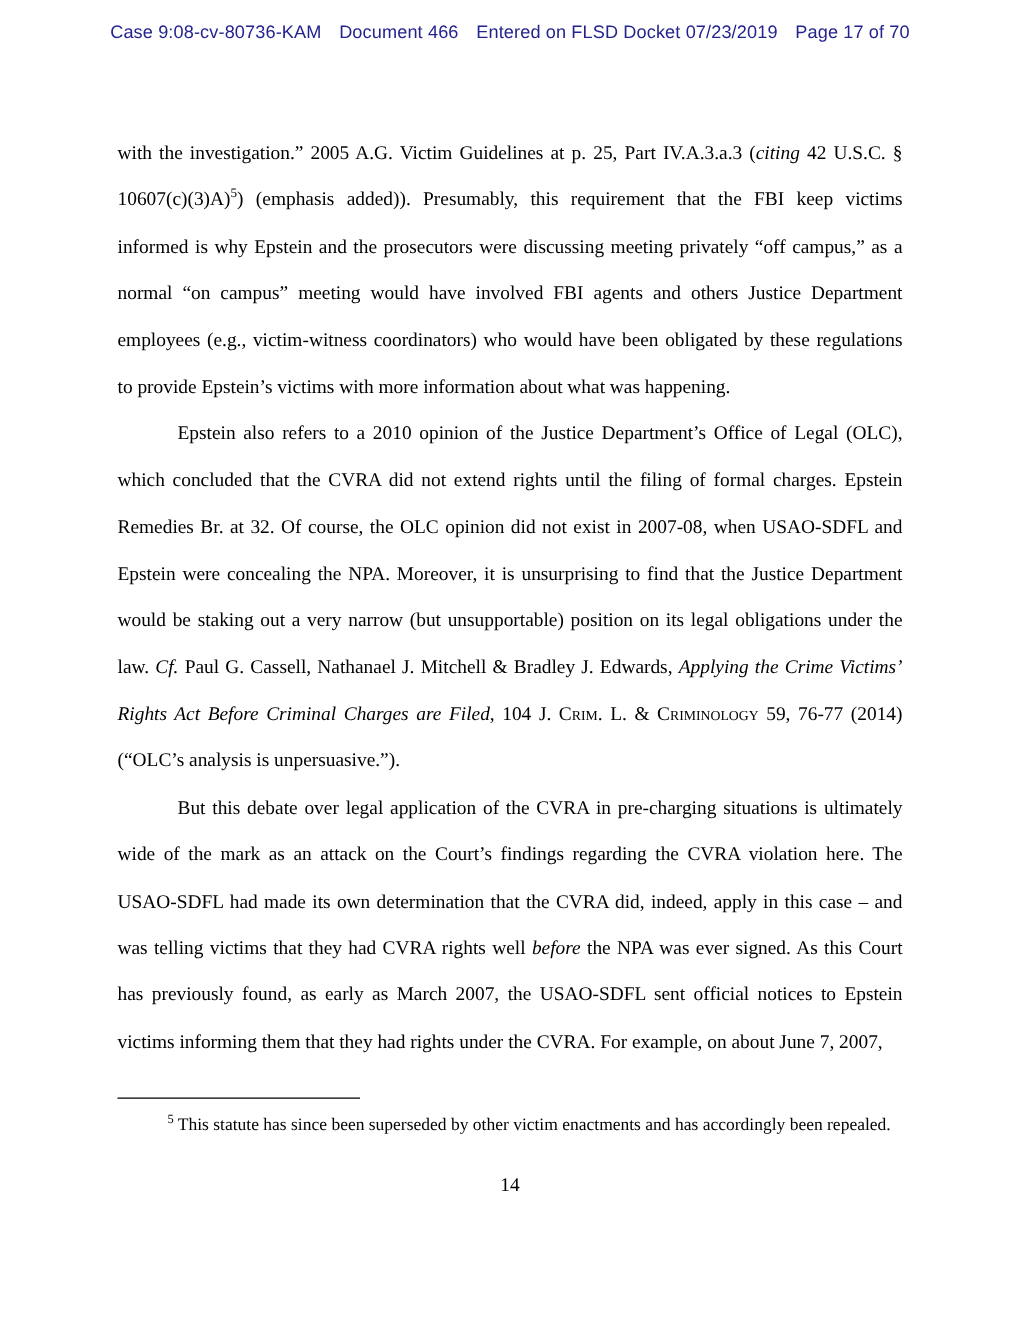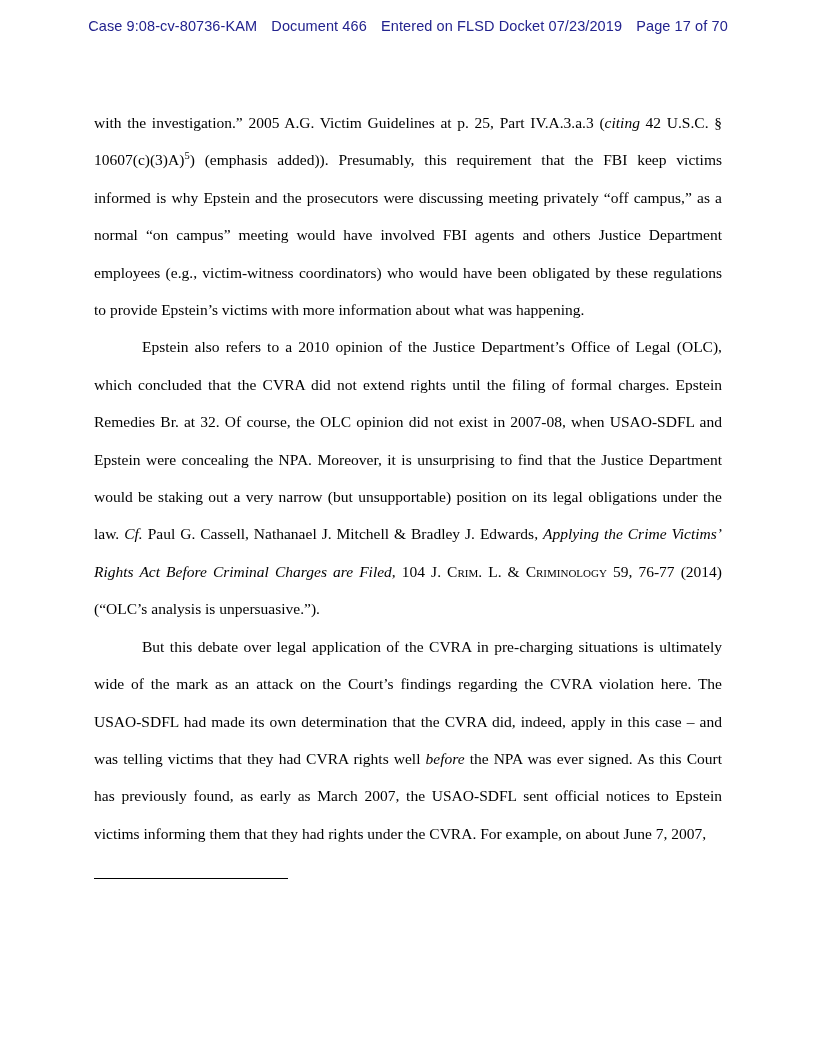--- a/index.html
+++ b/index.html
@@ -117,15 +117,17 @@
     <p class="para">with the investigation.”  2005 A.G. Victim Guidelines at p. 25, Part IV.A.3.a.3 (<span class="it">citing</span> 42 U.S.C. § 10607(c)(3)A)<sup class="fn">5</sup>) (emphasis added)).  Presumably, this requirement that the FBI keep victims informed is why Epstein and the prosecutors were discussing meeting privately “off campus,” as a normal “on campus”  meeting would have involved  FBI agents and others Justice Department employees (e.g., victim-witness coordinators) who would have been obligated by these regulations to provide Epstein’s victims with more information about what was happening.</p>
 
     <p class="para indent">Epstein also refers to a 2010 opinion of the Justice Department’s Office of Legal (OLC), which concluded that the CVRA did not extend rights until the filing of formal charges.  Epstein Remedies Br. at 32.  Of course, the OLC opinion did not exist in 2007-08, when USAO-SDFL and Epstein were concealing the NPA.  Moreover, it is unsurprising to find that the Justice Department would be staking out a very narrow (but unsupportable) position on its legal obligations under the law.  <span class="it">Cf.</span> Paul G. Cassell, Nathanael J. Mitchell &amp; Bradley J. Edwards, <span class="it">Applying the Crime Victims’ Rights Act Before Criminal Charges are Filed</span>, 104 J. <span class="sc">Crim</span>. L. &amp; <span class="sc">Criminology</span> 59, 76-77 (2014) (“OLC’s analysis is unpersuasive.”).</p>
 
     <p class="para indent">But this debate over legal application of the CVRA in pre-charging situations is ultimately wide of the mark as an attack on the Court’s findings regarding the CVRA violation here.  The USAO-SDFL had made its own determination that the CVRA did, indeed, apply in this case – and was telling victims that they had CVRA rights well <span class="it">before</span> the NPA was ever signed.  As this Court has previously found, as early as March 2007, the USAO-SDFL sent official notices to Epstein victims informing them that they had rights under the CVRA.  For example, on about June 7, 2007,</p>
 
   </div>
 
   <div class="footnote-rule"></div>
 
+  <div class="footnote"><span class="fn-indent"></span><sup>5</sup><span> This statute has since been superseded by other victim enactments and has accordingly been repealed.</span></div>
 
+  <div class="page-number">14</div>
 
 </div>
 
 </body></html>

